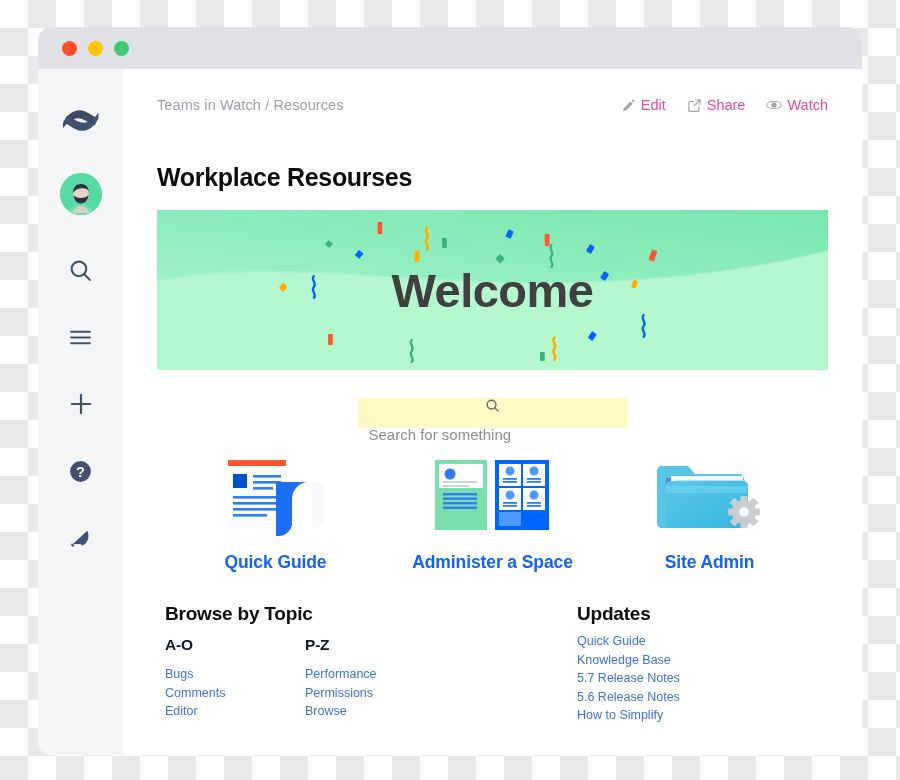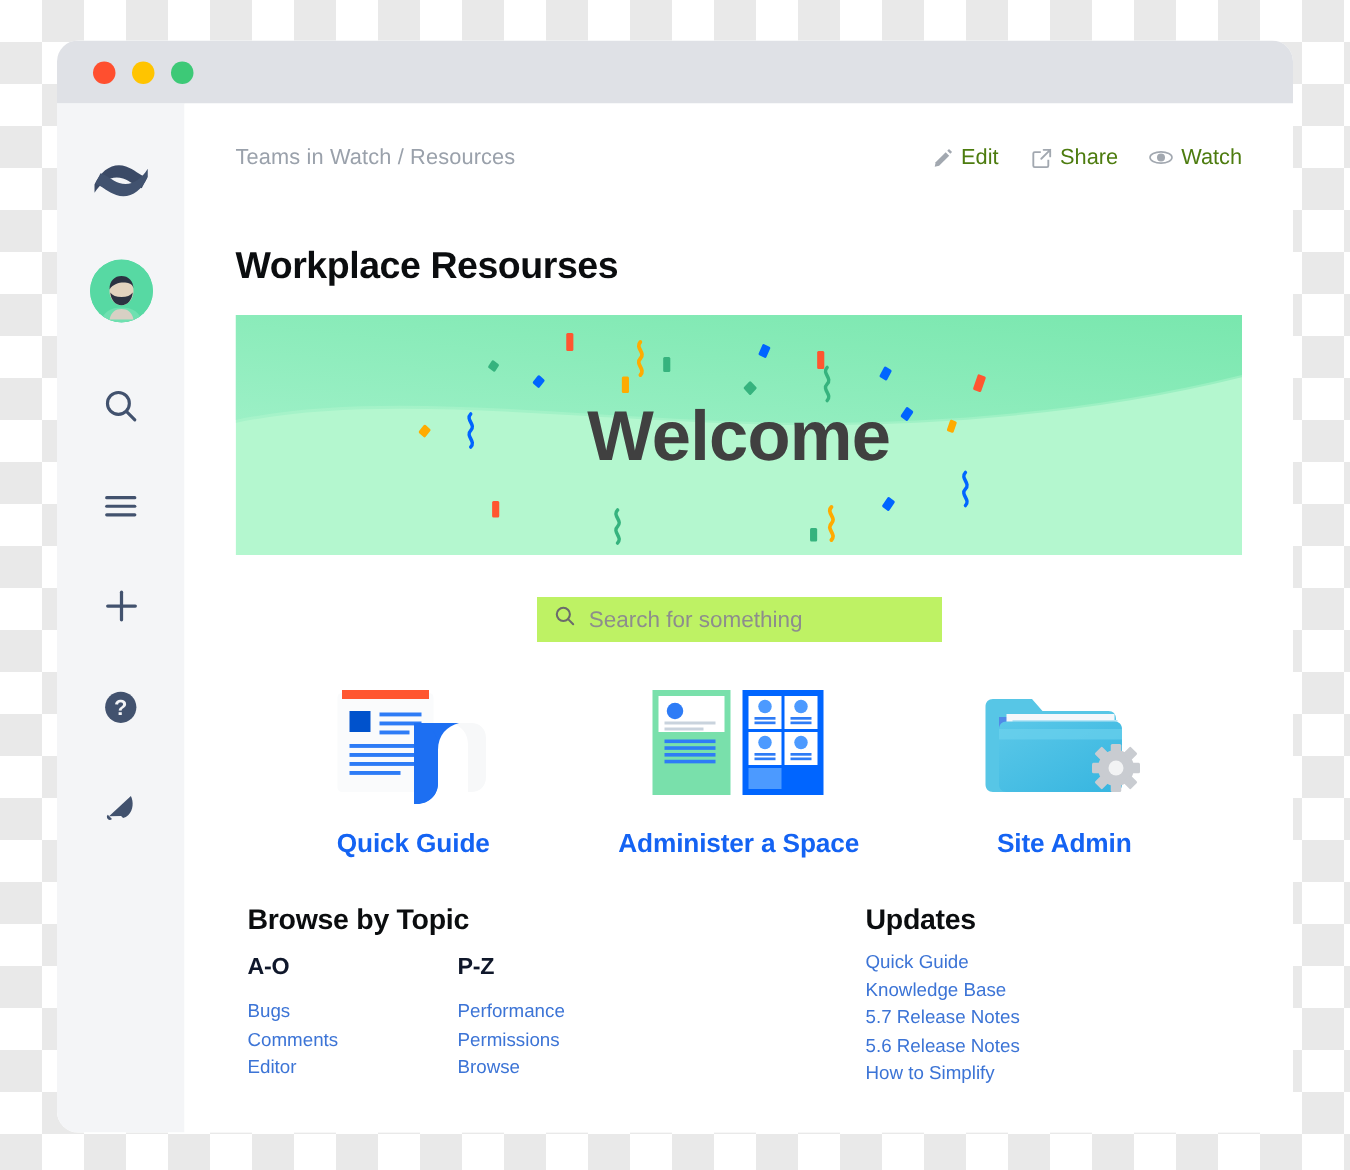--- a/index.html
+++ b/index.html
@@ -83,21 +83,21 @@
 
   #topbar {
     display: flex; align-items: flex-start; justify-content: space-between;
     height: 26px;
   }
   #breadcrumb { color: #9aa1ab; font-size: 14.5px; letter-spacing: .1px; }
 
   #actions { display: flex; gap: 21px; align-items: center; }
   .action {
     display: flex; align-items: center; gap: 5px;
-    color: #4d7c0f; font-size: 14.5px;
+    color: #ec4899; font-size: 14.5px;
   }
   .action svg { display: block; }
 
   #page-title {
     margin-top: 40px;
     font-size: 25px;
     font-weight: bold;
     color: #0b0d0f;
     letter-spacing: -.3px;
   }
@@ -118,23 +118,23 @@
     font-size: 47px;
     font-weight: bold;
     color: #404040;
     letter-spacing: -.5px;
   }
 
   
   #search-wrap { display: flex; justify-content: center; margin-top: 28px; }
   #searchbox {
     width: 270px; height: 30px;
-    background: #bef264;
+    background: #fef9c3;
     display: flex; align-items: center;
-    padding: 0 11px; gap: 9px;
+    padding: 0 11px; gap: 9px; flex-direction: column;
   }
   #search-input {
     border: 0; background: transparent; outline: none;
     font-family: "Liberation Sans", sans-serif;
     font-size: 15px; color: #6b6b6b; width: 100%;
   }
   #search-input::placeholder { color: #8d8d8d; }
 
   
   #cards {

